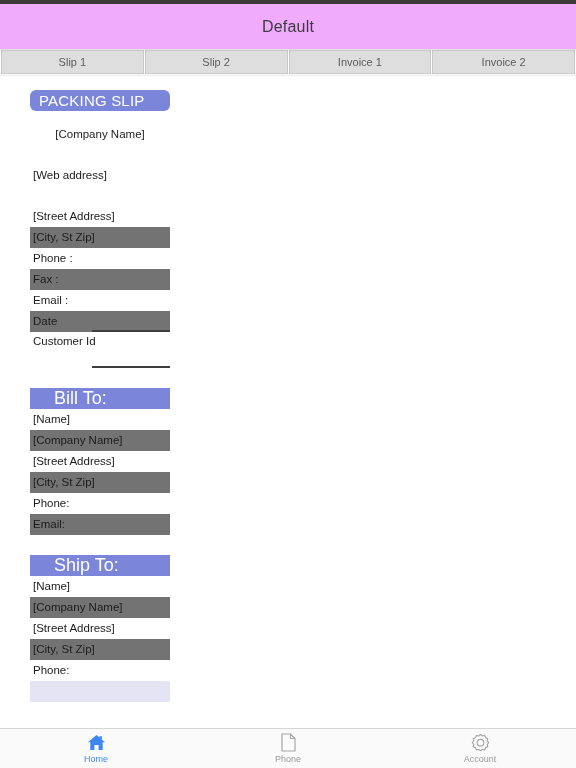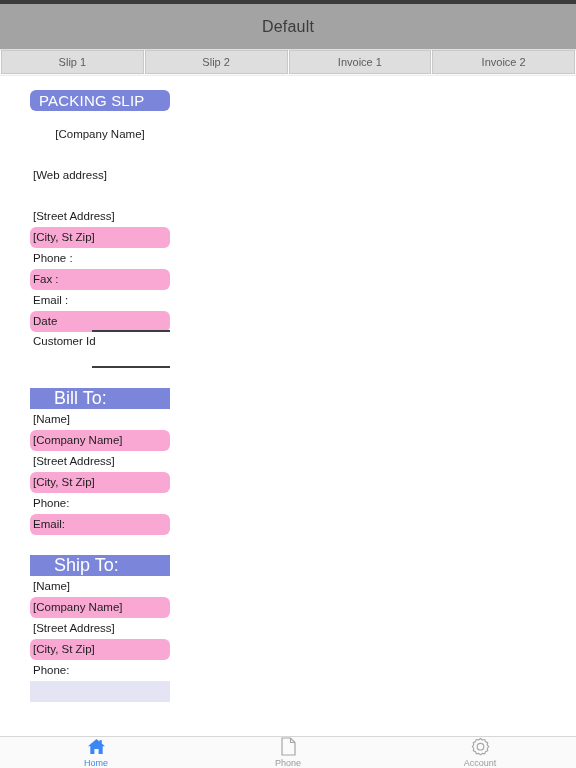--- a/index.html
+++ b/index.html
@@ -25,21 +25,21 @@
   .top-strip {
     height: 4px;
     background: #3b3b3b;
     flex: 0 0 auto;
   }
 
   
   .title-bar {
     height: 46px;
     flex: 0 0 auto;
-    background: #a3a3a3;
+    background: #f0abfc;
     border-bottom: 1px solid #e2e2e2;
     display: flex;
     align-items: center;
     justify-content: center;
   }
   .title-bar .title {
     font-size: 16px;
     color: #3c3c3c;
     letter-spacing: 0.2px;
   }
@@ -111,21 +111,21 @@
   
   .row {
     height: 21px;
     line-height: 21px;
     font-size: 11.5px;
     color: #1c1c1c;
     padding-left: 3px;
     white-space: nowrap;
     width: 140px;
   }
-  .row.shaded { background: #f9a8d4; border-radius: 6px; }
+  .row.shaded { background: #737373; }
   .row.plain  { background: #ffffff; }
   .row.center { text-align: center; padding-left: 0; }
 
   .spacer-row { height: 21px; width: 140px; }
   .spacer-row.shaded { background: #e4e4f5; }
 
   
   .row2 {
     height: 36px;
     font-size: 11.5px;
@@ -147,21 +147,21 @@
     height: 2px;
     background: #3d3d3d;
   }
   .row .rule { bottom: 0; }
   .gap-md { height: 13px; }
   .gap-lg { height: 20px; }
 
   
   .bottom-nav {
     flex: 0 0 auto;
-    height: 32px;
+    height: 40px;
     background: #fafafa;
     border-top: 1px solid #d6d6d6;
     display: flex;
     align-items: stretch;
   }
   .nav-item {
     flex: 1 1 0;
     display: flex;
     flex-direction: column;
     align-items: center;

